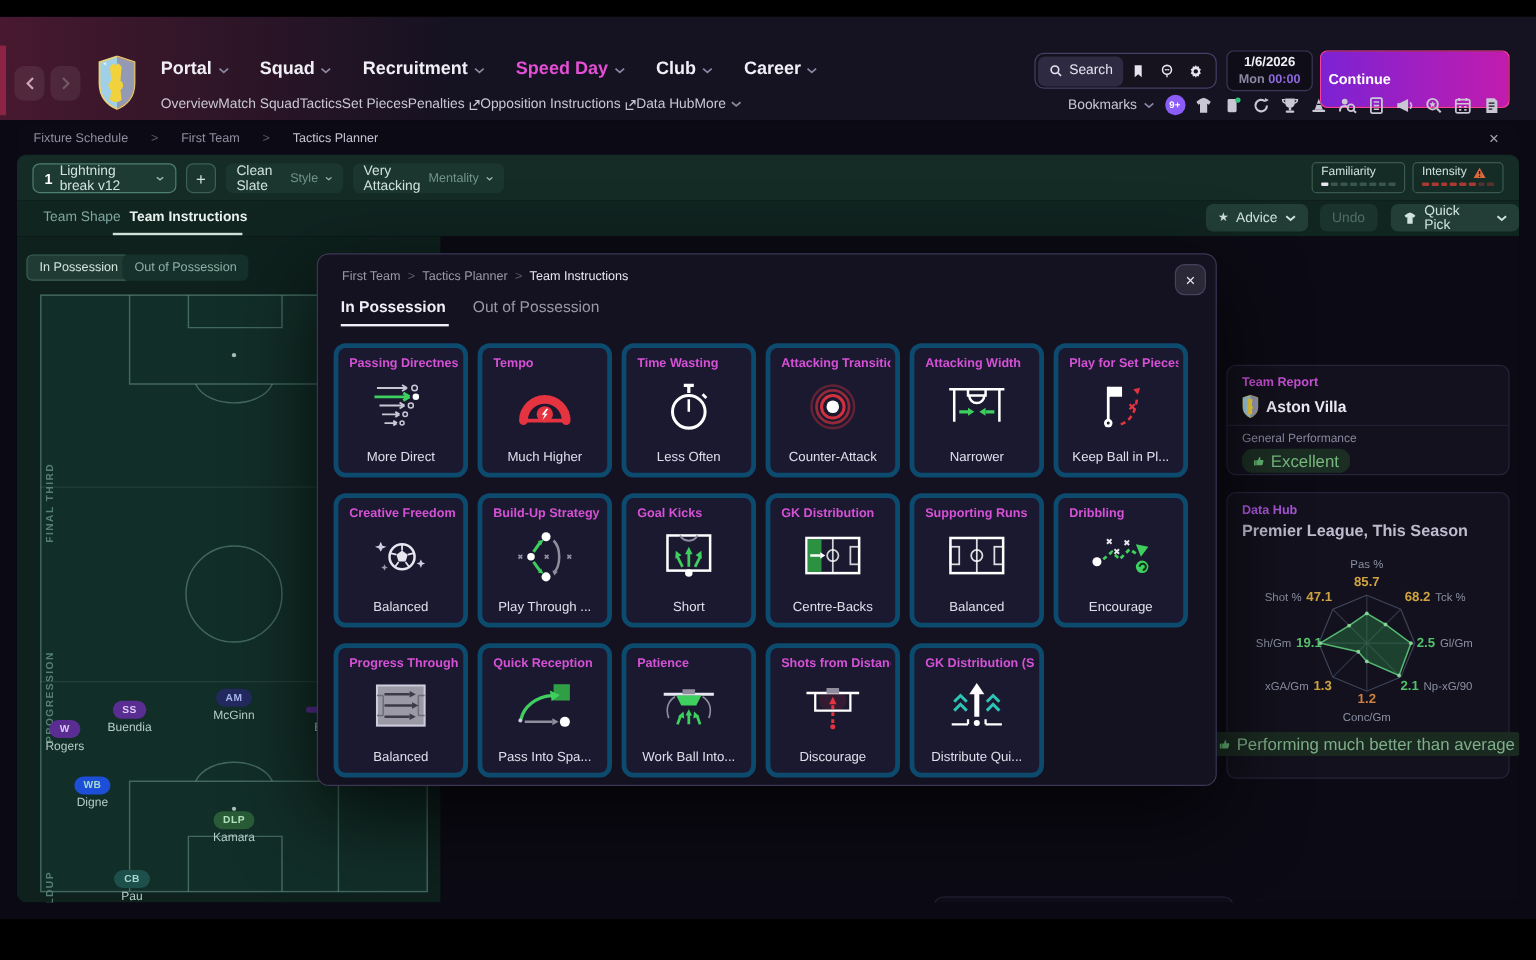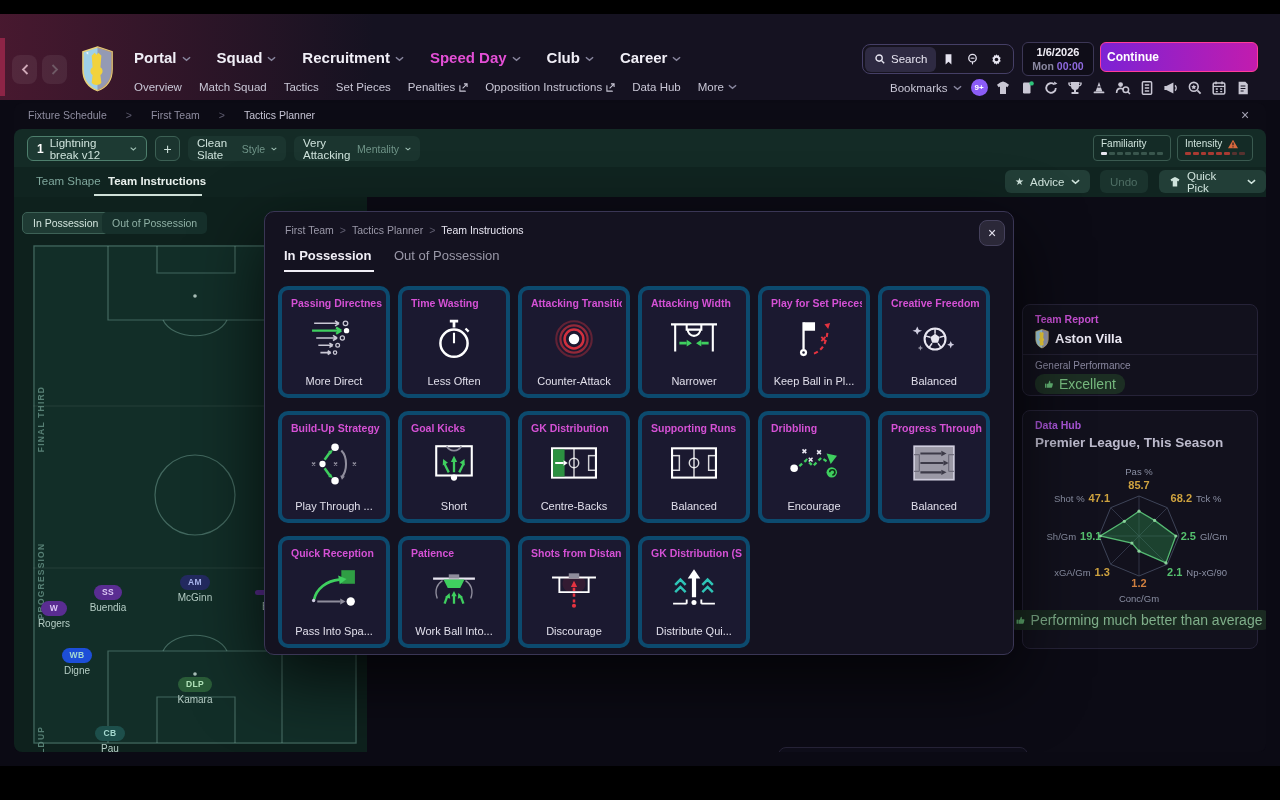--- a/index.html
+++ b/index.html
@@ -14,33 +14,33 @@
     background:linear-gradient(90deg,rgba(122,31,61,.5),rgba(122,31,61,0) 85%)}
   #red-sliver{position:absolute;left:0;top:24px;width:5px;height:58px;background:#8d2446}
   .navbtn{position:absolute;top:41px;width:25px;height:29px;border-radius:8px;background:rgba(255,255,255,.07);
     display:flex;align-items:center;justify-content:center;color:#cfa9b8;font-size:12px}
   #nav-back{left:12px}#nav-fwd{left:42px;color:#6f5a66}
   #crest{position:absolute;left:81px;top:32px;width:33px;height:48px}
   #main-nav{position:absolute;left:134px;top:35px;display:flex;gap:26px;align-items:center}
   .nav-item{display:flex;gap:5px;align-items:center;color:#f0eef6;font-size:15px;font-weight:bold;cursor:pointer}
   .nav-item .chev{color:#8a88a0;margin-top:2px}
   .nav-item.active{color:#e44fd6}.nav-item.active .chev{color:#a84f9e}
-  #sub-nav{position:absolute;left:134px;top:67px;display:flex;gap:17px;align-items:center}
+  #sub-nav{position:absolute;left:134px;top:67px;display:flex;align-items:center}
   .sub-item{display:flex;gap:4px;align-items:center;color:#c9c7d6;font-size:11.5px;cursor:pointer}
   #search-group{position:absolute;left:862px;top:30px;width:152px;height:30px;border:1px solid #453f66;
     border-radius:8px;background:#16131f;display:flex;align-items:center}
   #search-btn{display:flex;gap:5px;align-items:center;background:#2e2a42;border-radius:6px;height:25px;
     margin-left:2px;padding:0 9px;color:#e6e4f0;font-size:11.5px}
   .sg-icon{width:24px;display:flex;justify-content:center;align-items:center}
   #date-box{position:absolute;left:1022px;top:28px;width:72px;height:34px;border:1px solid #3c3756;
     border-radius:6px;background:#0f0d18;text-align:center;padding-top:3px;line-height:1.25}
   #date-line1{font-size:11px;font-weight:bold;color:#f0eef6}
   #date-line2{font-size:10.5px;font-weight:bold;color:#8a88a0}
   #date-line2 .time{color:#8f6ae0}
-  #continue-btn{position:absolute;left:1100px;top:28px;width:158px;height:30px;border-radius:6px;
+  #continue-btn{position:absolute;left:1100px;top:28px;width:158px;height:48px;border-radius:6px;
     background:linear-gradient(90deg,#7c22d4,#c21cae);border:1.5px solid #ff3d9a;color:#fff;
     font-size:12px;font-weight:bold;text-align:left;line-height:27px}
   #bookmarks-row{position:absolute;left:890px;top:65px;display:flex;align-items:center;gap:9px}
   #bookmarks-label{display:flex;gap:5px;align-items:center;color:#c9c7d6;font-size:11.5px}
   #bookmark-icons{display:flex;gap:7px;align-items:center}
   .bicon{width:17px;height:17px;display:flex;align-items:center;justify-content:center}
   .bicon svg{width:16px;height:16px}
   .bicon.chat{background:#8b5cf6;border-radius:50%;color:#fff;font-size:8px;font-weight:bold}
 
   
@@ -620,20 +620,30 @@
                   </g>
                   <circle cx="37" cy="7" r="2.2" fill="none" stroke="#c9c7d4" stroke-width="1.2"></circle>
                   <circle cx="38" cy="14" r="2.6" fill="#fff"></circle>
                   <circle cx="34" cy="21" r="2" fill="none" stroke="#c9c7d4" stroke-width="1.2"></circle>
                   <circle cx="29.5" cy="28" r="1.8" fill="none" stroke="#c9c7d4" stroke-width="1.2"></circle>
                   <circle cx="27" cy="35" r="1.6" fill="none" stroke="#c9c7d4" stroke-width="1.2"></circle>
                 </svg></div>
               <div class="v">More Direct</div>
             </div>
             <div class="icard">
+              <div class="t">Tempo</div>
+              <div class="ic"><svg viewBox="0 0 52 44">
+                  <path d="M9 33a17 17 0 0 1 34 0" fill="none" stroke="#e53340" stroke-width="7" stroke-linecap="round"></path>
+                  <path d="M9 33h34" stroke="#e53340" stroke-width="3" stroke-linecap="round"></path>
+                  <circle cx="26" cy="28" r="6.5" fill="#e53340"></circle>
+                  <path d="M27.2 23.5l-3.6 4.8h2.3l-1.7 4.3 4.2-5h-2.3l2.7-4.1z" fill="#fff"></path>
+                </svg></div>
+              <div class="v">Much Higher</div>
+            </div>
+            <div class="icard">
               <div class="t">Time Wasting</div>
               <div class="ic"><svg viewBox="0 0 52 44">
                   <circle cx="26" cy="26" r="13" fill="none" stroke="#fff" stroke-width="2.4"></circle>
                   <path d="M26 26V16" stroke="#fff" stroke-width="2"></path>
                   <path d="M22 5h8M26 5v6" stroke="#fff" stroke-width="2.6"></path>
                   <path d="M37 12l3 3" stroke="#fff" stroke-width="2.2"></path>
                 </svg></div>
               <div class="v">Less Often</div>
             </div>
             <div class="icard">

